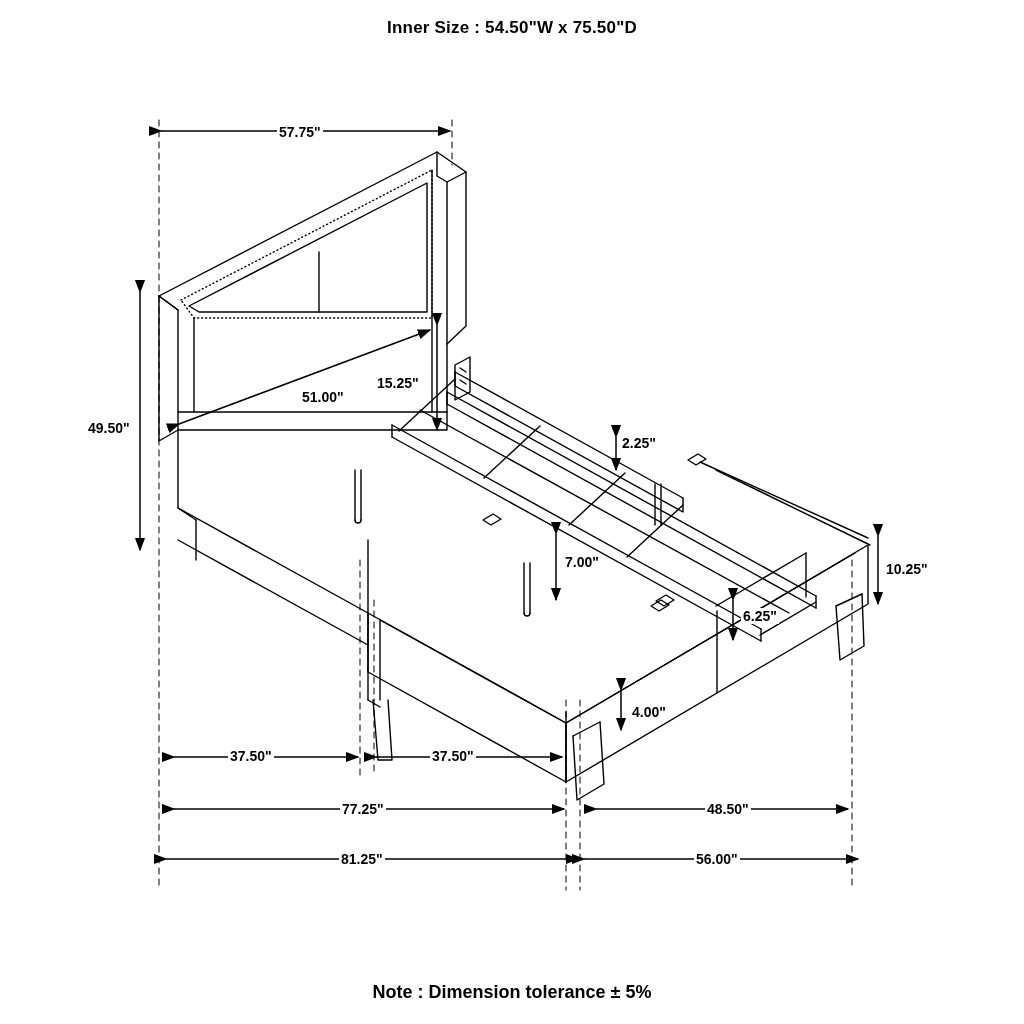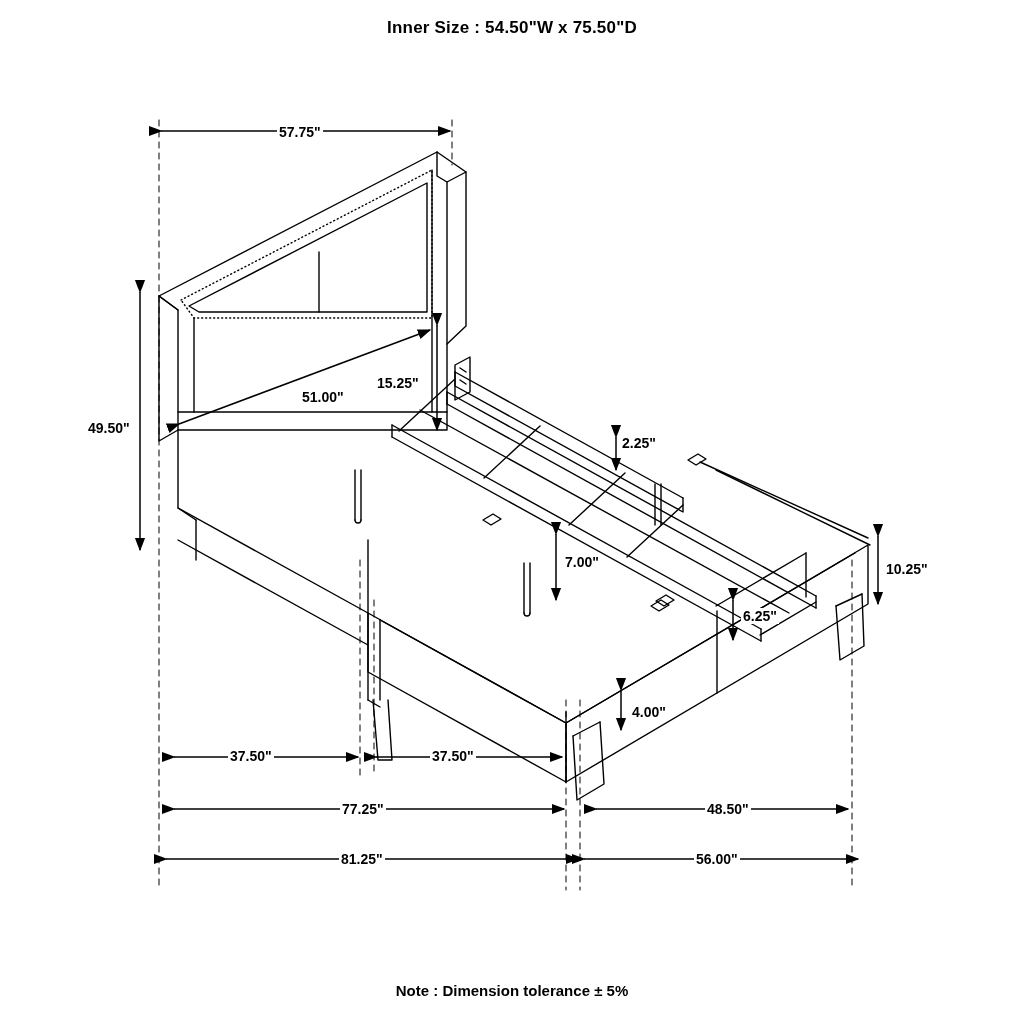--- a/index.html
+++ b/index.html
@@ -30,21 +30,21 @@
     font-size: 17px;
     font-weight: bold;
     letter-spacing: 0.2px;
   }
   .note {
     position: absolute;
     left: 0;
     top: 982px;
     width: 1024px;
     text-align: center;
-    font-size: 15px;
+    font-size: 18px;
     font-weight: bold;
   }
   svg#drawing {
     position: absolute;
     left: 0;
     top: 0;
     width: 1024px;
     height: 1024px;
   }
   .dim-label {

